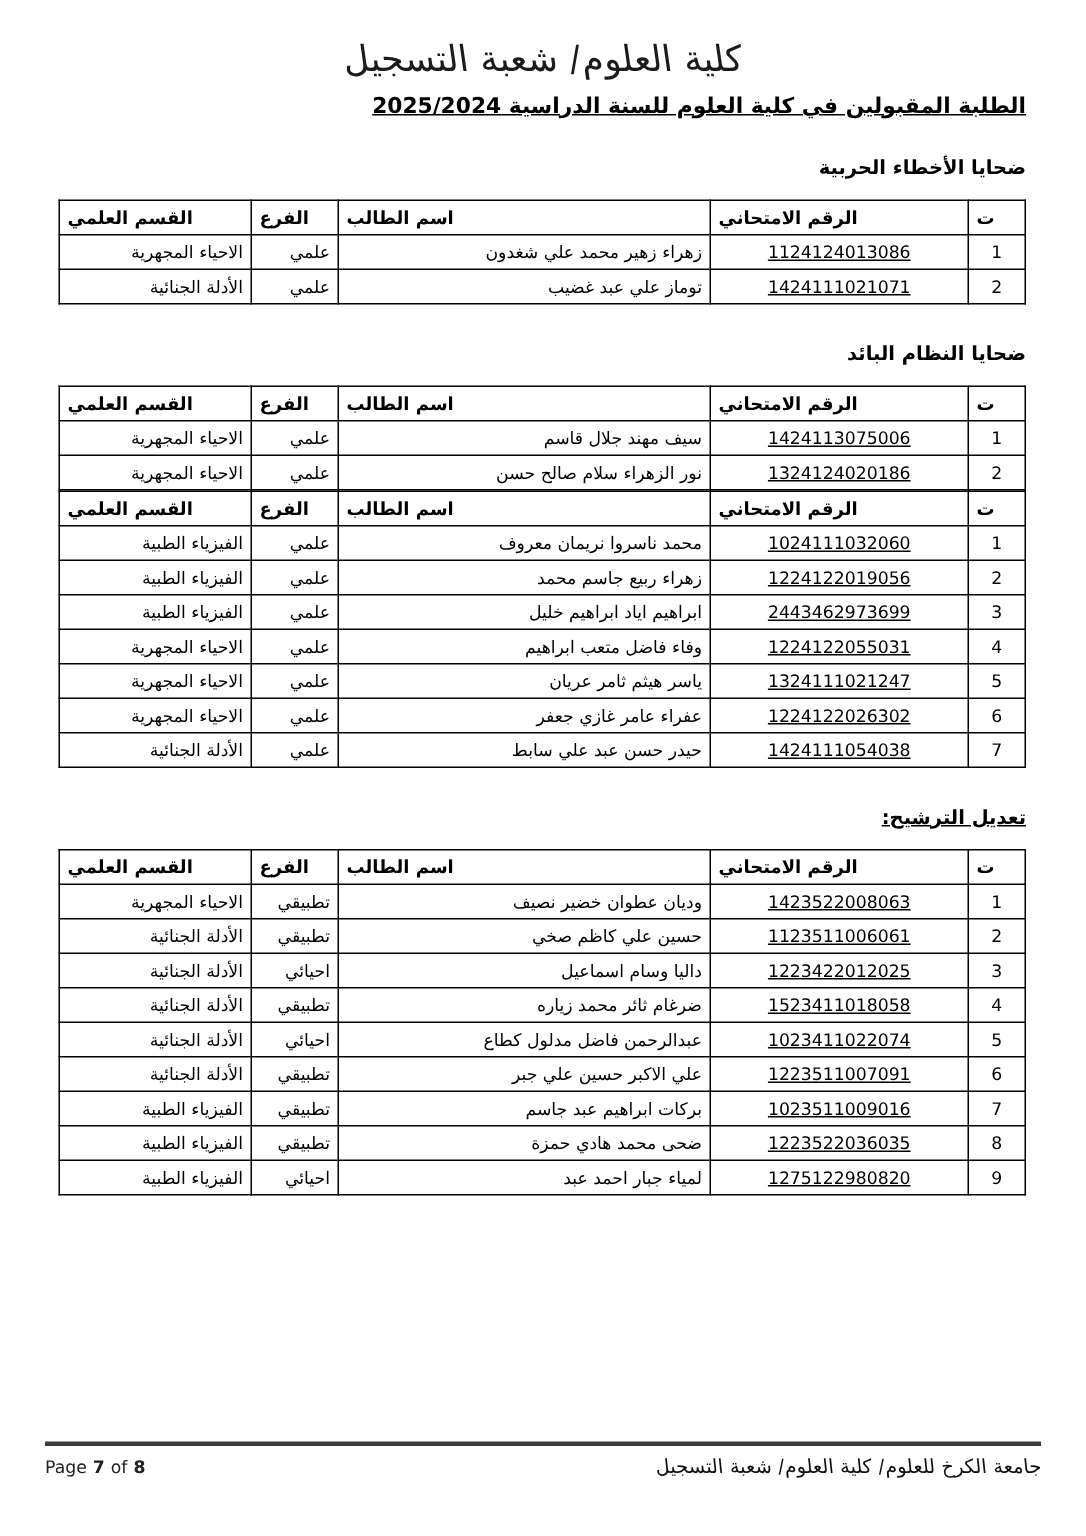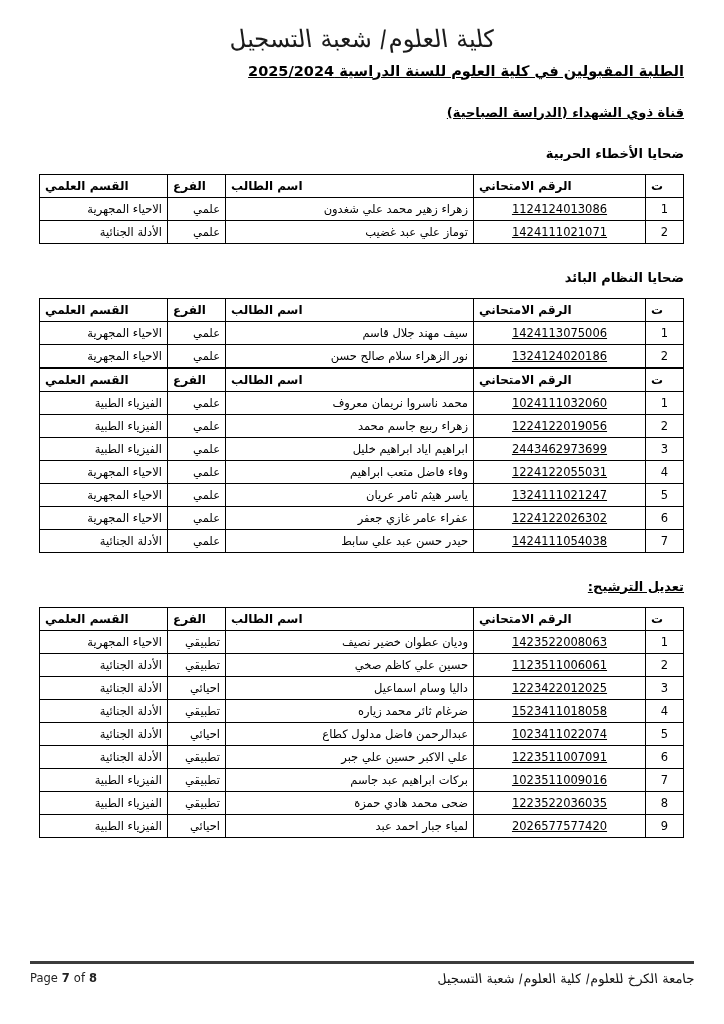--- a/index.html
+++ b/index.html
@@ -102,21 +102,20 @@
   .footer-page b { font-weight: bold; }
 </style>
 </head>
 <body>
 
 <div class="page">
   <div class="content">
     <div class="calligraphy">كلية العلوم/ شعبة التسجيل</div>
     <div class="doc-title">الطلبة المقبولين في كلية العلوم للسنة الدراسية 2025/2024</div>
     <div id="sections">
-        <div class="section-heading underlined">قناة ذوي الشهداء (الدراسة الصباحية)</div>
         <div class="section-heading">ضحايا الأخطاء الحربية</div>
         <table class="data-table">
           <colgroup>
             <col class="col-no">
             <col class="col-exam">
             <col class="col-name">
             <col class="col-branch">
             <col class="col-dept">
           </colgroup>
           <thead>
@@ -319,21 +318,21 @@
             </tr>
             <tr>
               <td class="cell-no">8</td>
               <td class="cell-exam">1223522036035</td>
               <td class="cell-name">ضحى محمد هادي حمزة</td>
               <td class="cell-branch">تطبيقي</td>
               <td class="cell-dept">الفيزياء الطبية</td>
             </tr>
             <tr>
               <td class="cell-no">9</td>
-              <td class="cell-exam">2026577577420</td>
+              <td class="cell-exam">1275122980820</td>
               <td class="cell-name">لمياء جبار احمد عبد</td>
               <td class="cell-branch">احيائي</td>
               <td class="cell-dept">الفيزياء الطبية</td>
             </tr>
           </tbody>
         </table>
       </div>
   </div>
   <div class="footer">
     <div class="footer-ar">جامعة الكرخ للعلوم/ كلية العلوم/ شعبة التسجيل</div>

